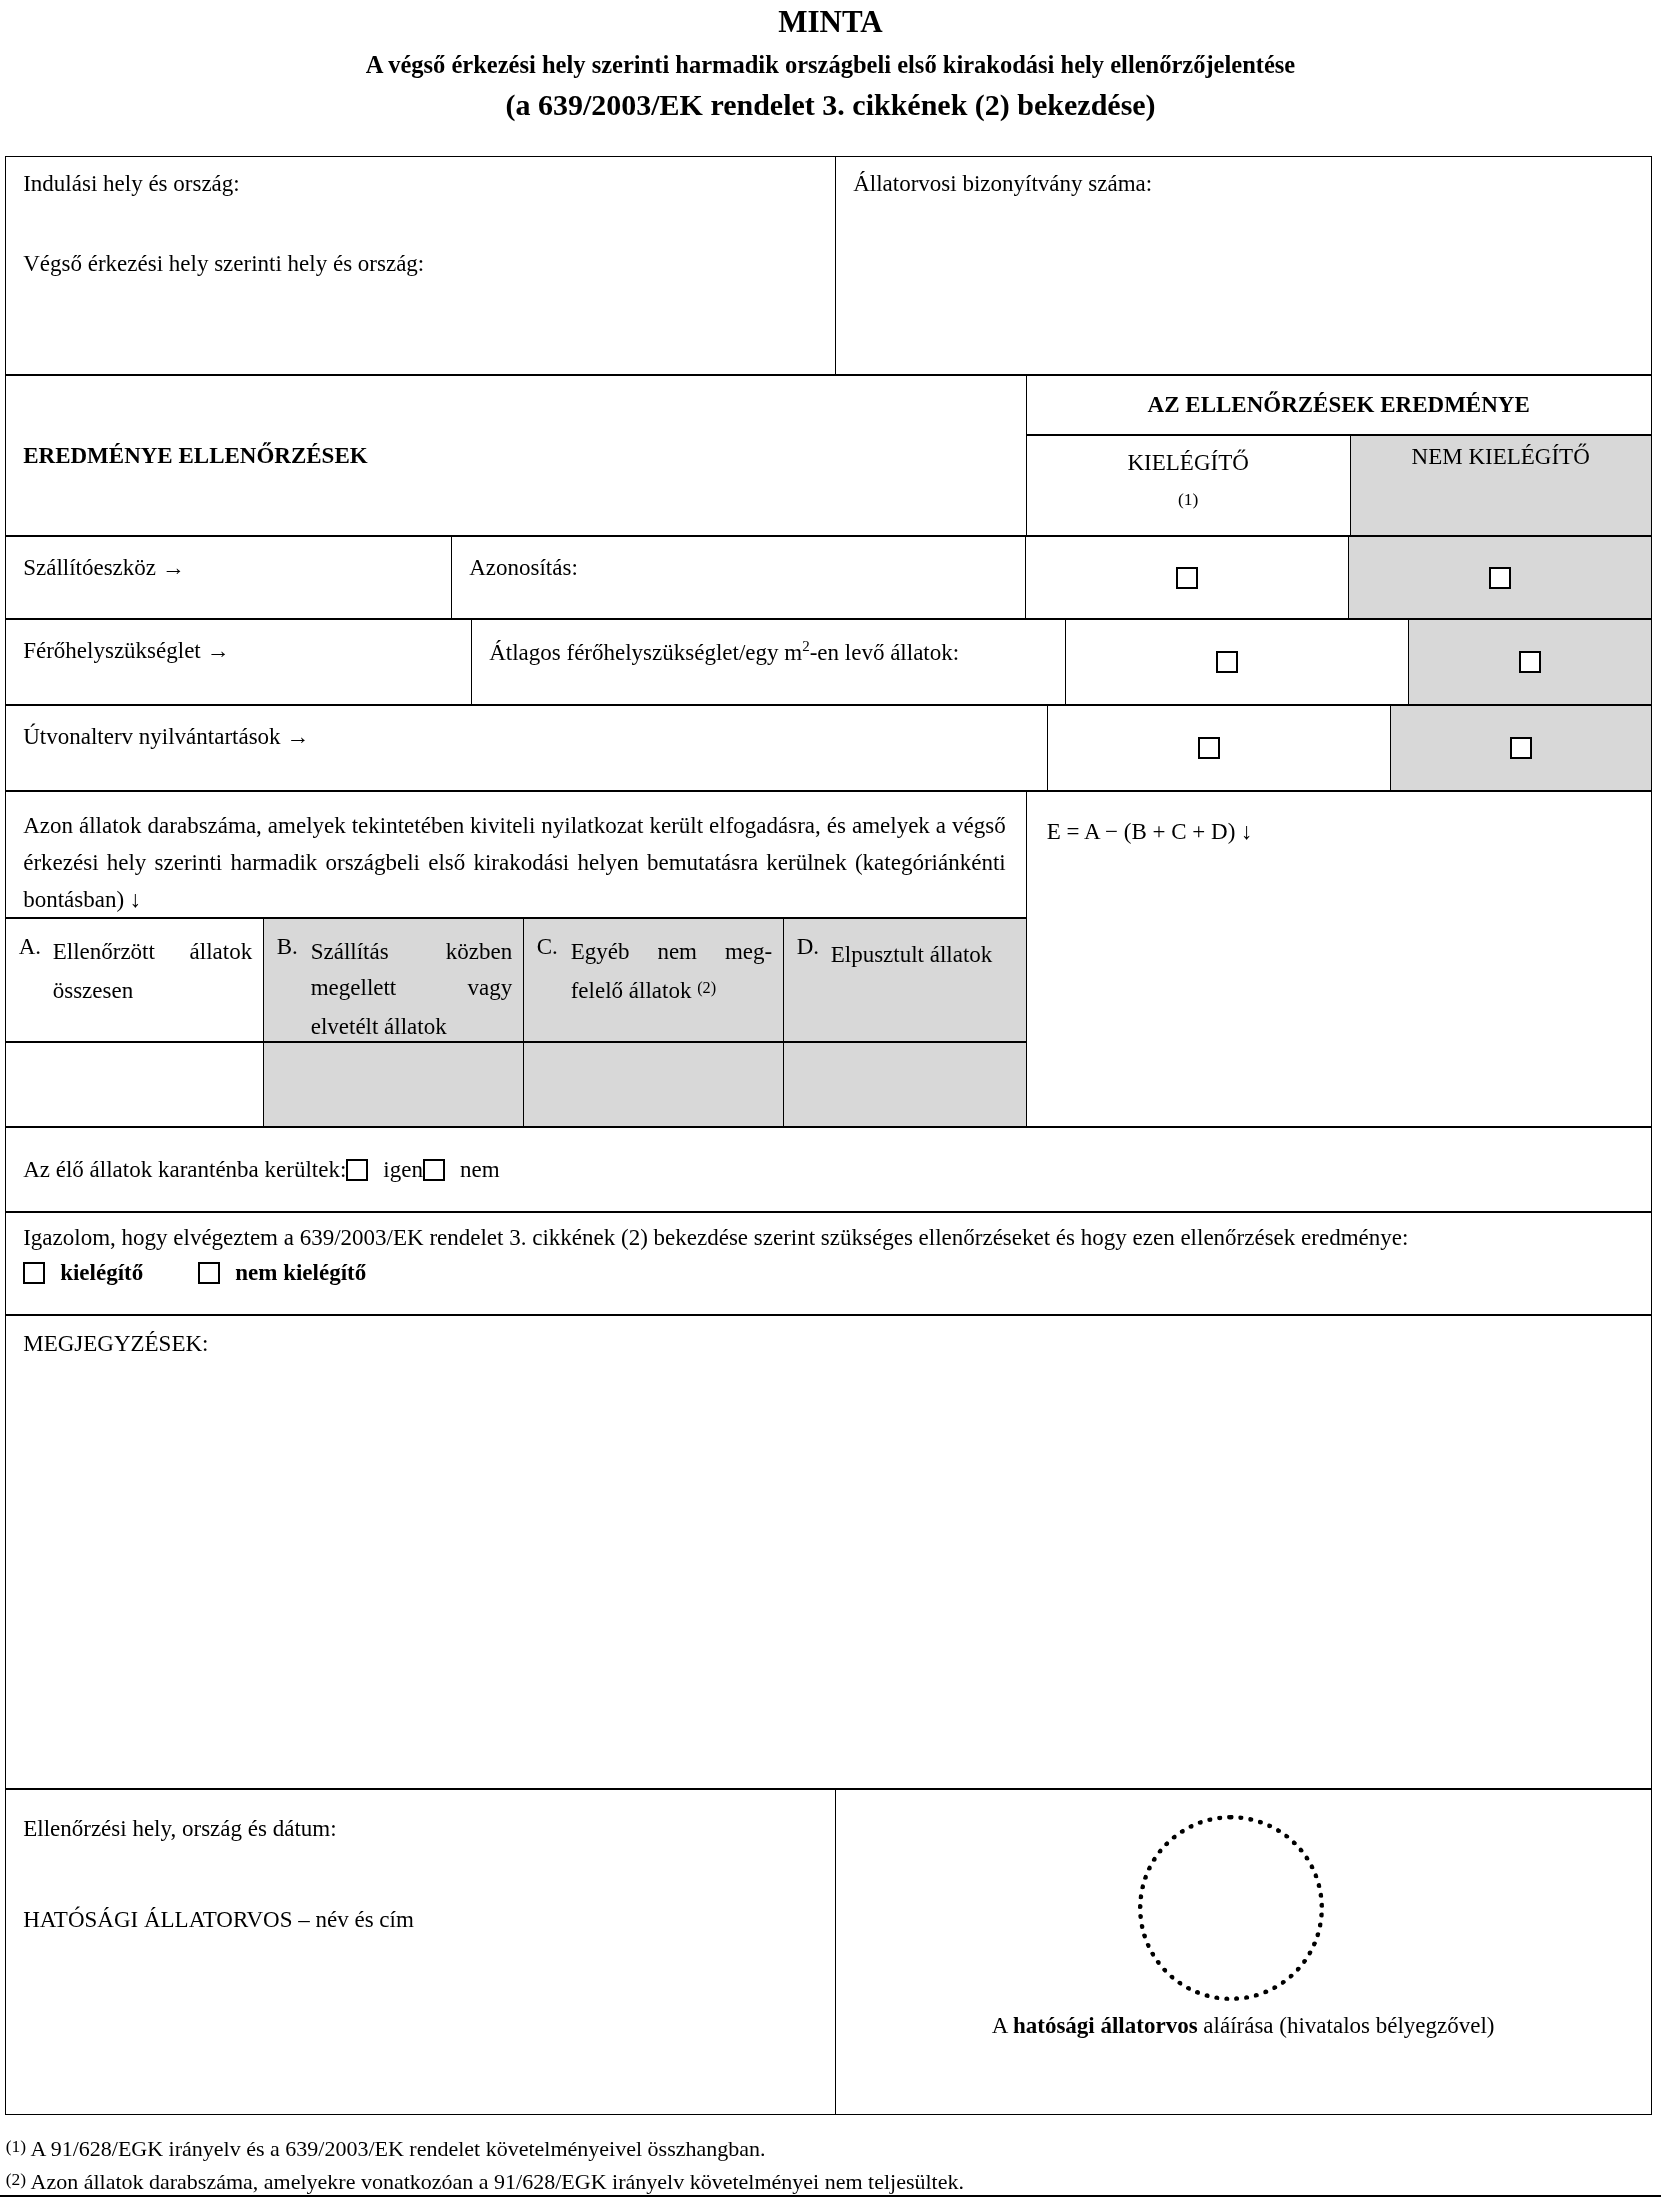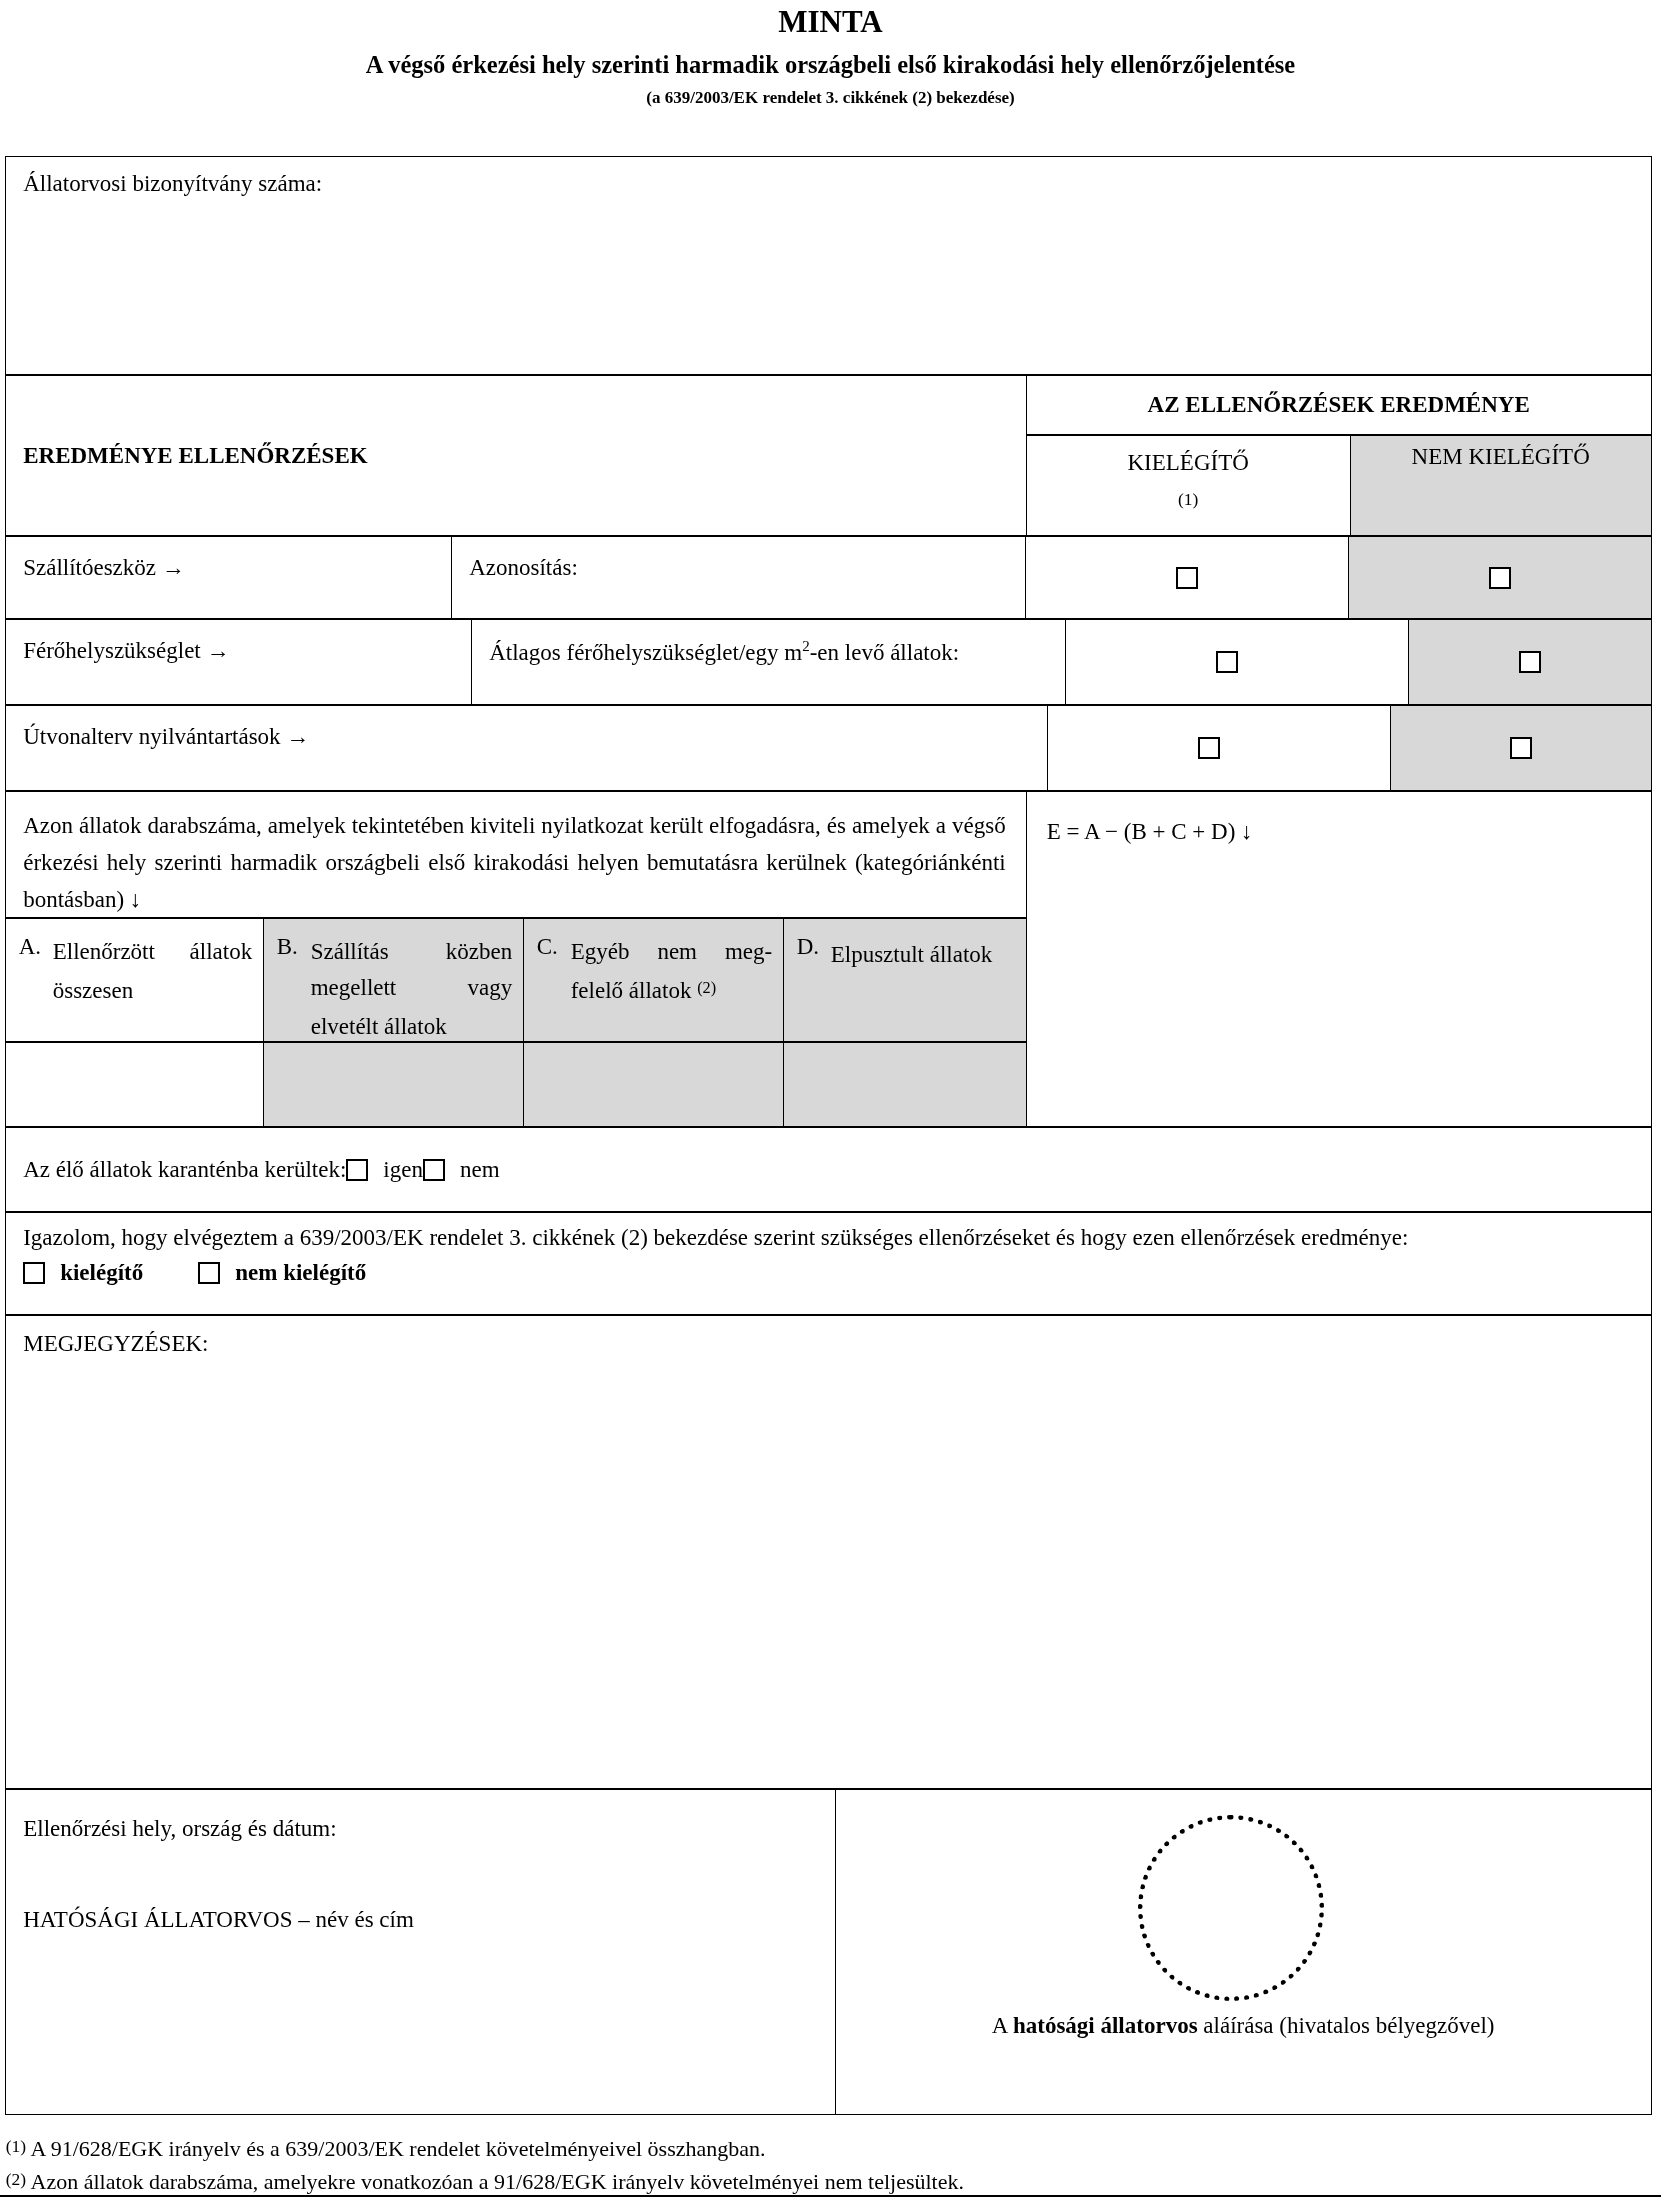--- a/index.html
+++ b/index.html
@@ -7,21 +7,21 @@
     width:1661px; height:2205px;
     font-family:"Liberation Serif", serif;
     color:#000; font-size:23px;
   }
   .page { position:relative; width:1661px; height:2205px; overflow:hidden; background:#fff; }
 
   
   .titleblock { position:absolute; top:0; left:0; width:100%; text-align:center; }
   .t-minta { position:absolute; top:3.5px;  left:0; width:100%; font-weight:bold; font-size:31px; }
   .t-sub1  { position:absolute; top:51px; left:0; width:100%; font-weight:bold; font-size:24.5px; }
-  .t-sub2  { position:absolute; top:88px;left:0; width:100%; font-weight:bold; font-size:17px; }
+  .t-sub2  { position:absolute; top:88px;left:0; width:100%; font-weight:bold; font-size:30px; }
 
   
   .form {
     position:absolute; top:156px; left:4.7px; width:1647px;
     border:1.8px solid #000; box-sizing:border-box; background:#fff;
   }
   .row { display:flex; box-sizing:border-box; }
   .sep { border-top:2.9px solid #000; }
   .cell { box-sizing:border-box; }
   .gray { background:#d8d8d8; }
@@ -110,20 +110,24 @@
 
   <div class="titleblock">
     <div class="t-minta">MINTA</div>
     <div class="t-sub1">A végső érkezési hely szerinti harmadik országbeli első kirakodási hely ellenőrzőjelentése</div>
     <div class="t-sub2">(a 639/2003/EK rendelet 3. cikkének (2) bekezdése)</div>
   </div>
 
   <div class="form">
 
     <div class="row sec1">
+      <div class="cell sec1-l pad">
+        <div>Indulási hely és ország:</div>
+        <div class="lbl2">Végső érkezési hely szerinti hely és ország:</div>
+      </div>
       <div class="cell sec1-r pad">
         <div>Állatorvosi bizonyítvány száma:</div>
       </div>
     </div>
 
     <div class="row rowhead sep">
       <div class="cell rh-l">
         <span>EREDMÉNYE ELLENŐRZÉSEK</span>
       </div>
       <div class="cell rh-r">

